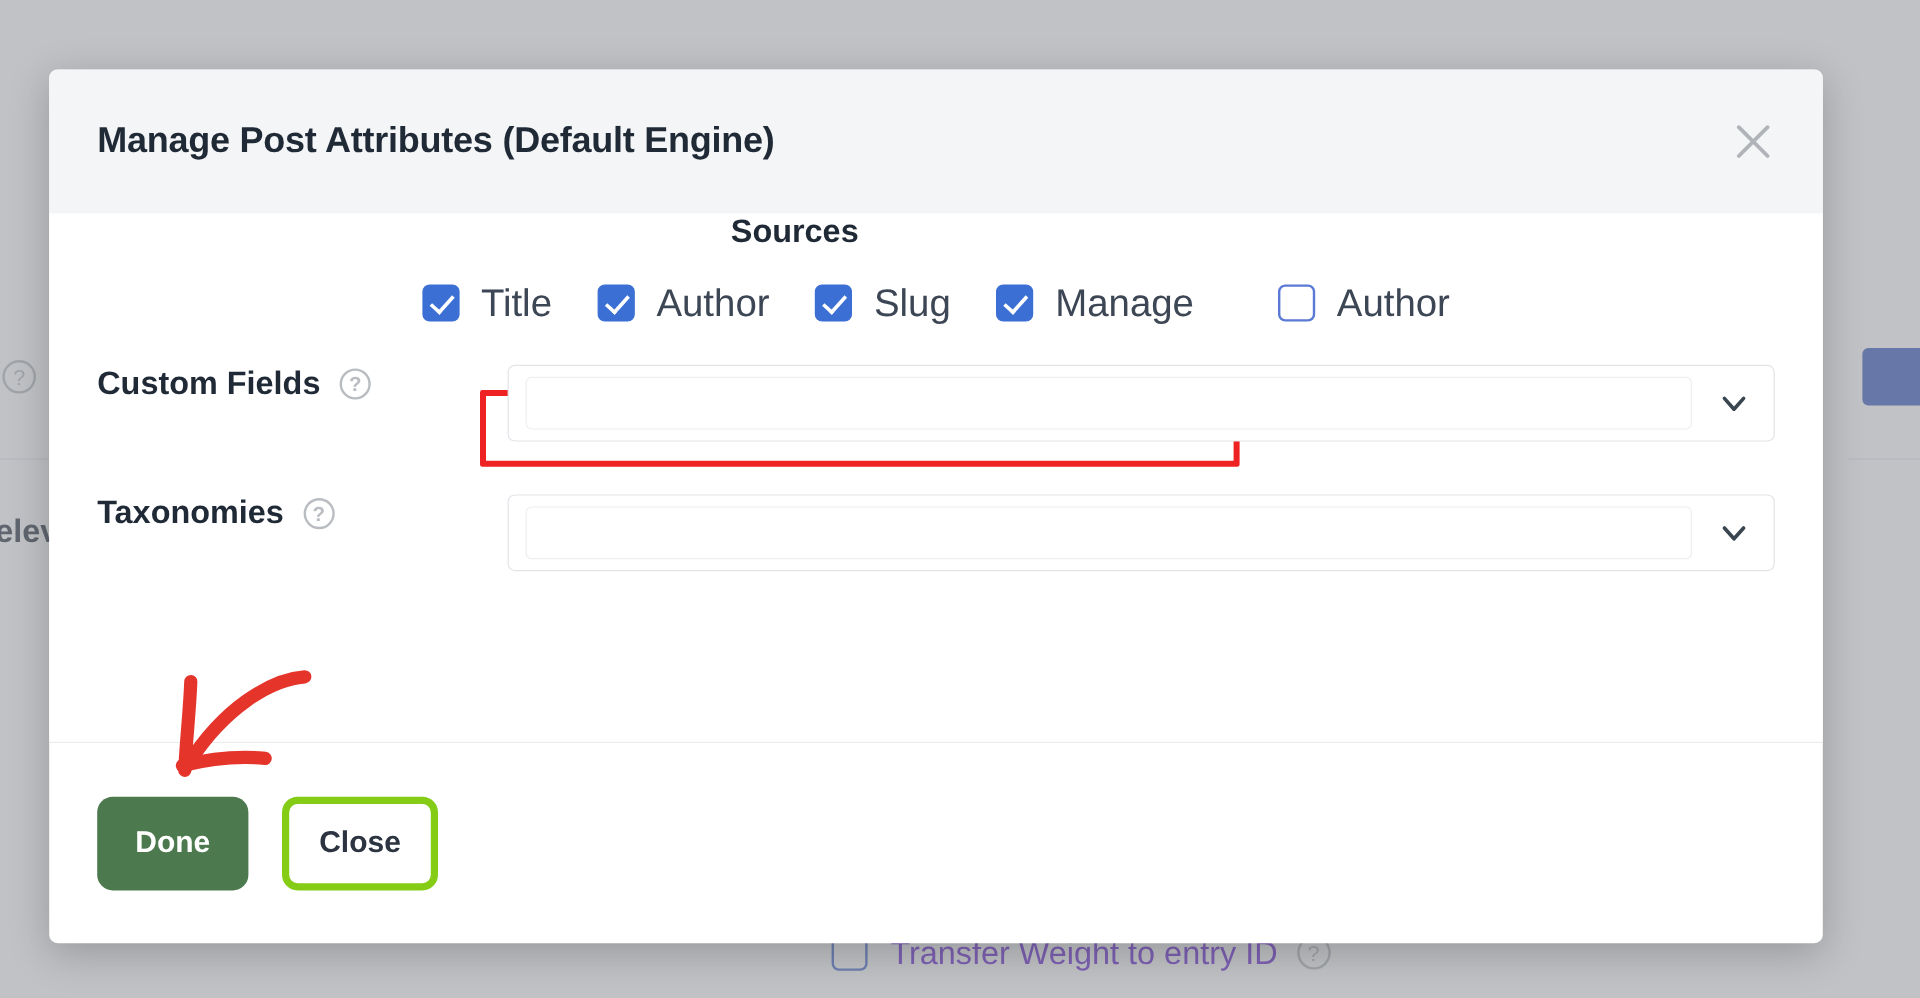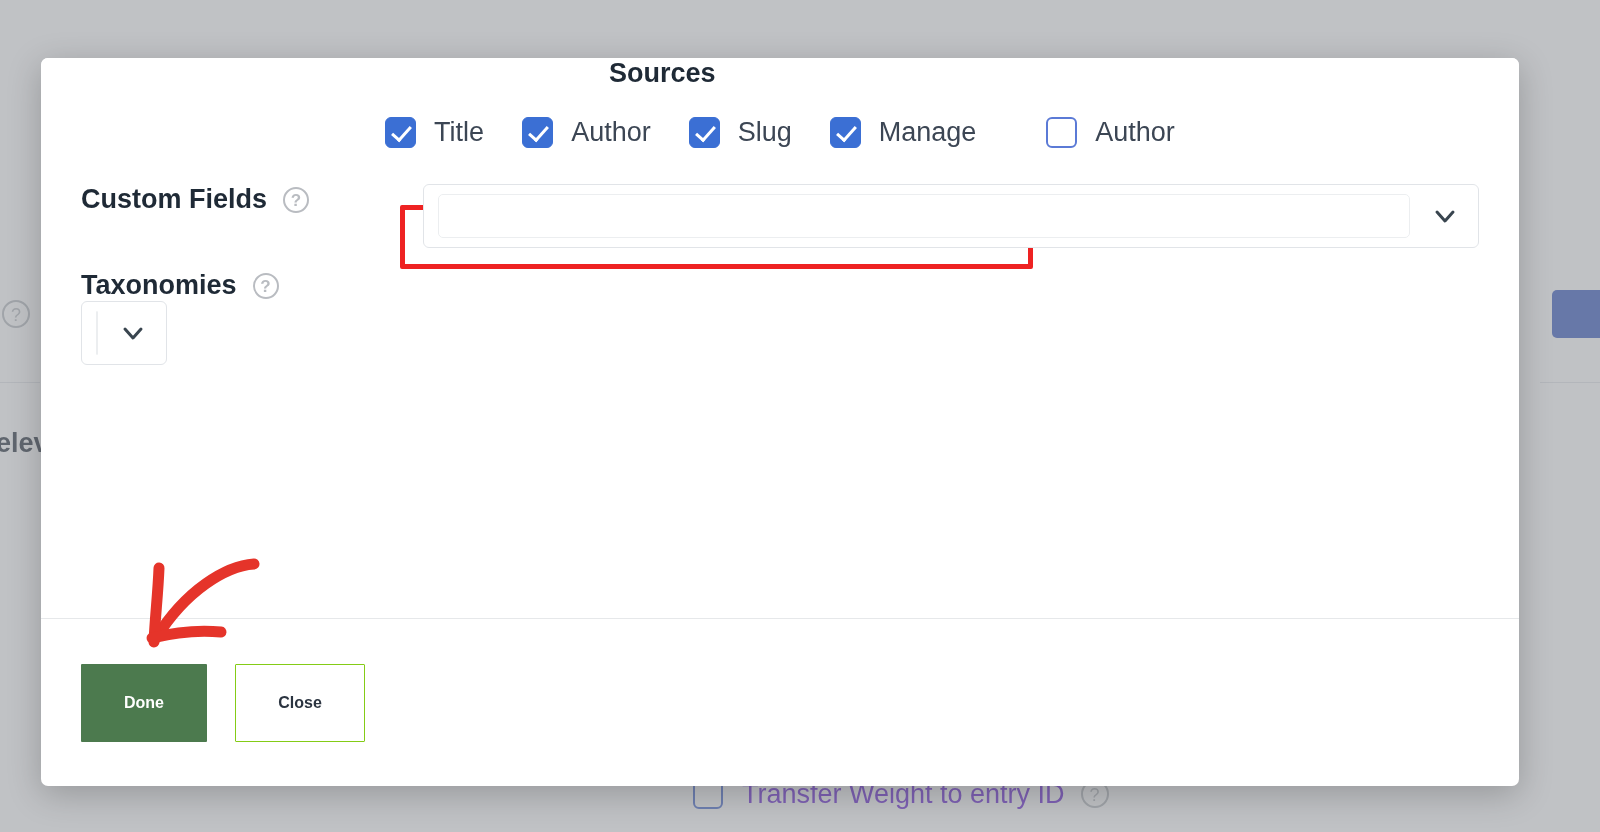--- a/index.html
+++ b/index.html
@@ -223,41 +223,41 @@
     left: 10px;
     top: 4px;
     width: 8px;
     height: 16px;
     border: solid #ffffff;
     border-width: 0 3.5px 3.5px 0;
     transform: rotate(42deg);
   }
   .source-label {
     margin-left: 18px;
-    font-size: 27px;
+    font-size: 32px;
     color: #3c4654;
     white-space: nowrap;
   }
 
   
   #sources-annotation {
     position: absolute;
     left: 359px;
     top: 147px;
     width: 633px;
     height: 64px;
     border: 5px solid #ee2222;
     border-radius: 2px;
     pointer-events: none;
     box-sizing: border-box;
   }
 
   
   #row-custom-fields { margin-top: 8px; }
-  #row-taxonomies { margin-top: 22px; flex-direction: column; }
+  #row-taxonomies { margin-top: 44px; }
 
   .select-wrap {
     flex: 1 1 auto;
     max-width: 1062px;
   }
   .select2 {
     border: 1px solid #e1e4e8;
     border-radius: 6px;
     background: #ffffff;
     height: 64px;
@@ -296,43 +296,43 @@
     flex: none;
     height: 168px;
     border-top: 1px solid #e6e8ea;
     display: flex;
     align-items: center;
     padding: 0 40px;
     box-sizing: border-box;
   }
   .btn {
     font-family: "Liberation Sans", sans-serif;
-    font-size: 16px;
+    font-size: 25px;
     font-weight: 700;
-    border-radius: 1px;
+    border-radius: 13px;
     cursor: pointer;
     box-sizing: border-box;
     display: flex;
     align-items: center;
     justify-content: center;
   }
   #btn-done {
     width: 126px;
     height: 78px;
     background: #4c7a4e;
     color: #ffffff;
     border: none;
   }
   #btn-close {
     width: 130px;
     height: 78px;
     margin-left: 28px;
     background: #ffffff;
     color: #2b3440;
-    border: 1px solid #84cc16;
+    border: 6px solid #84cc16;
   }
 
   
   #done-arrow {
     position: absolute;
     left: 126px;
     top: 552px;
     width: 150px;
     height: 110px;
     pointer-events: none;
@@ -357,20 +357,29 @@
     <span class="bg-bottom-help">
       <span class="help-circle">?</span>
     </span>
   </div>
 </div>
 
 <div id="modal-overlay"></div>
 
 <div id="modal">
 
+  <div id="modal-header">
+    <div id="modal-title">Manage Post Attributes (Default Engine)</div>
+    <div id="modal-close">
+      <svg width="44" height="44" viewBox="0 0 44 44">
+        <line x1="10" y1="10" x2="34" y2="34" stroke="#b0b3b8" stroke-width="3.2" stroke-linecap="round"></line>
+        <line x1="34" y1="10" x2="10" y2="34" stroke="#b0b3b8" stroke-width="3.2" stroke-linecap="round"></line>
+      </svg>
+    </div>
+  </div>
 
   <div id="modal-body">
 
     <div class="form-row" id="row-sources">
       <div class="row-label">Sources</div>
       <div id="sources-group">
 
         <label class="source-item">
           <span class="cb checked"></span>
           <span class="source-label">Title</span>

